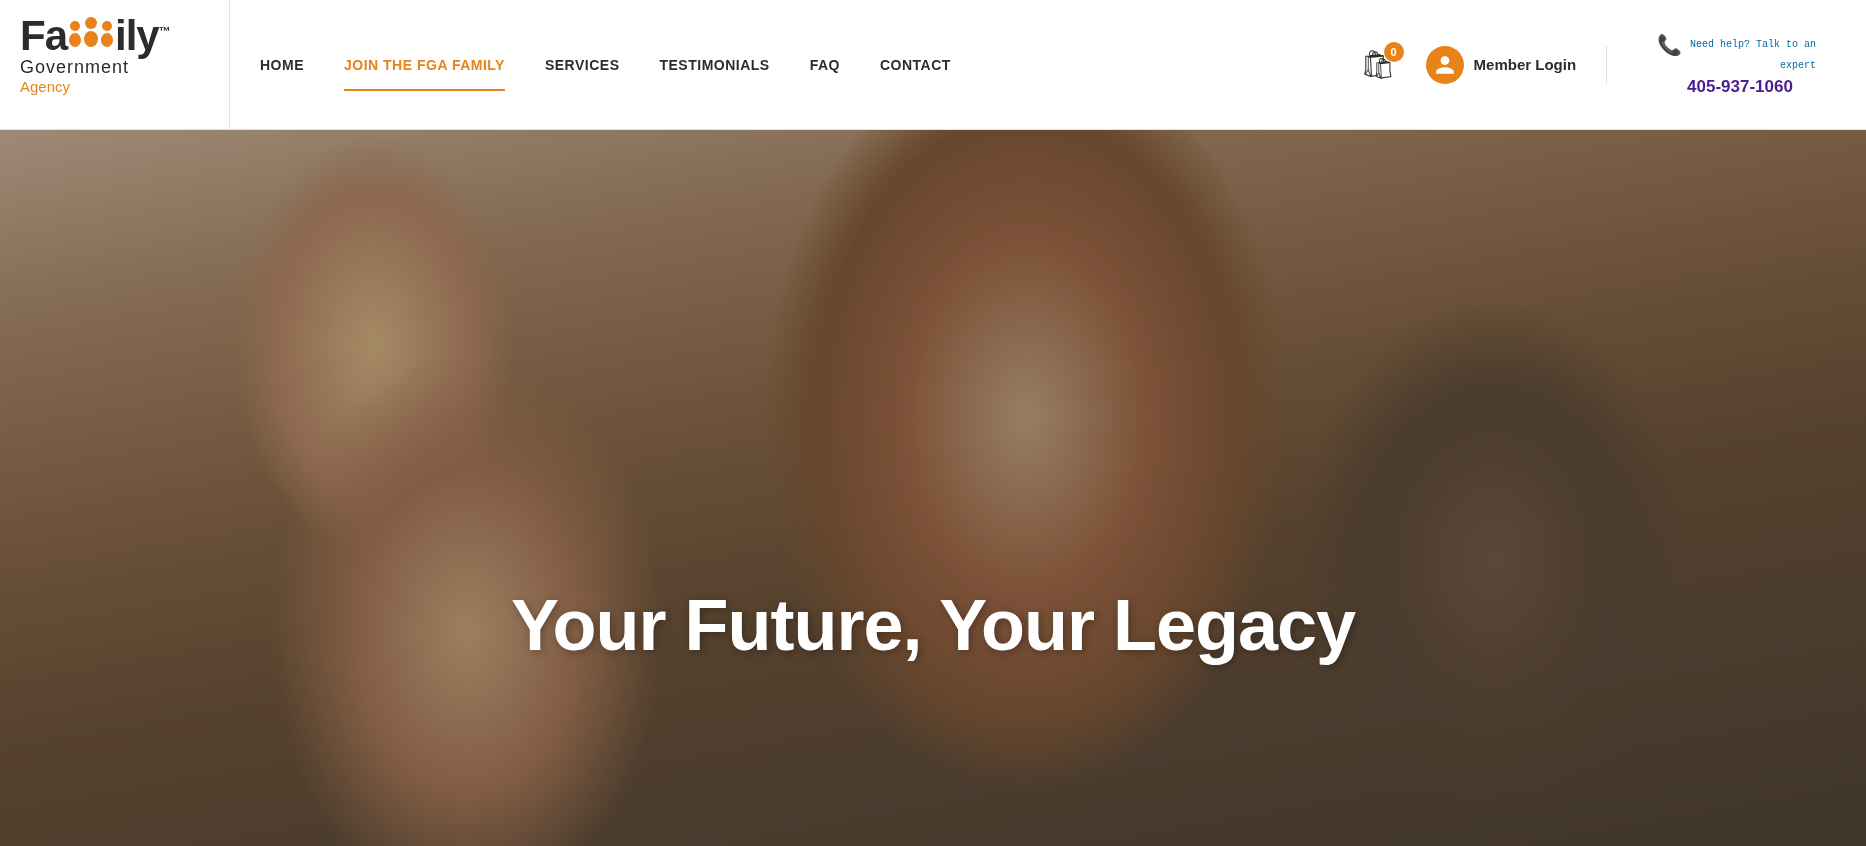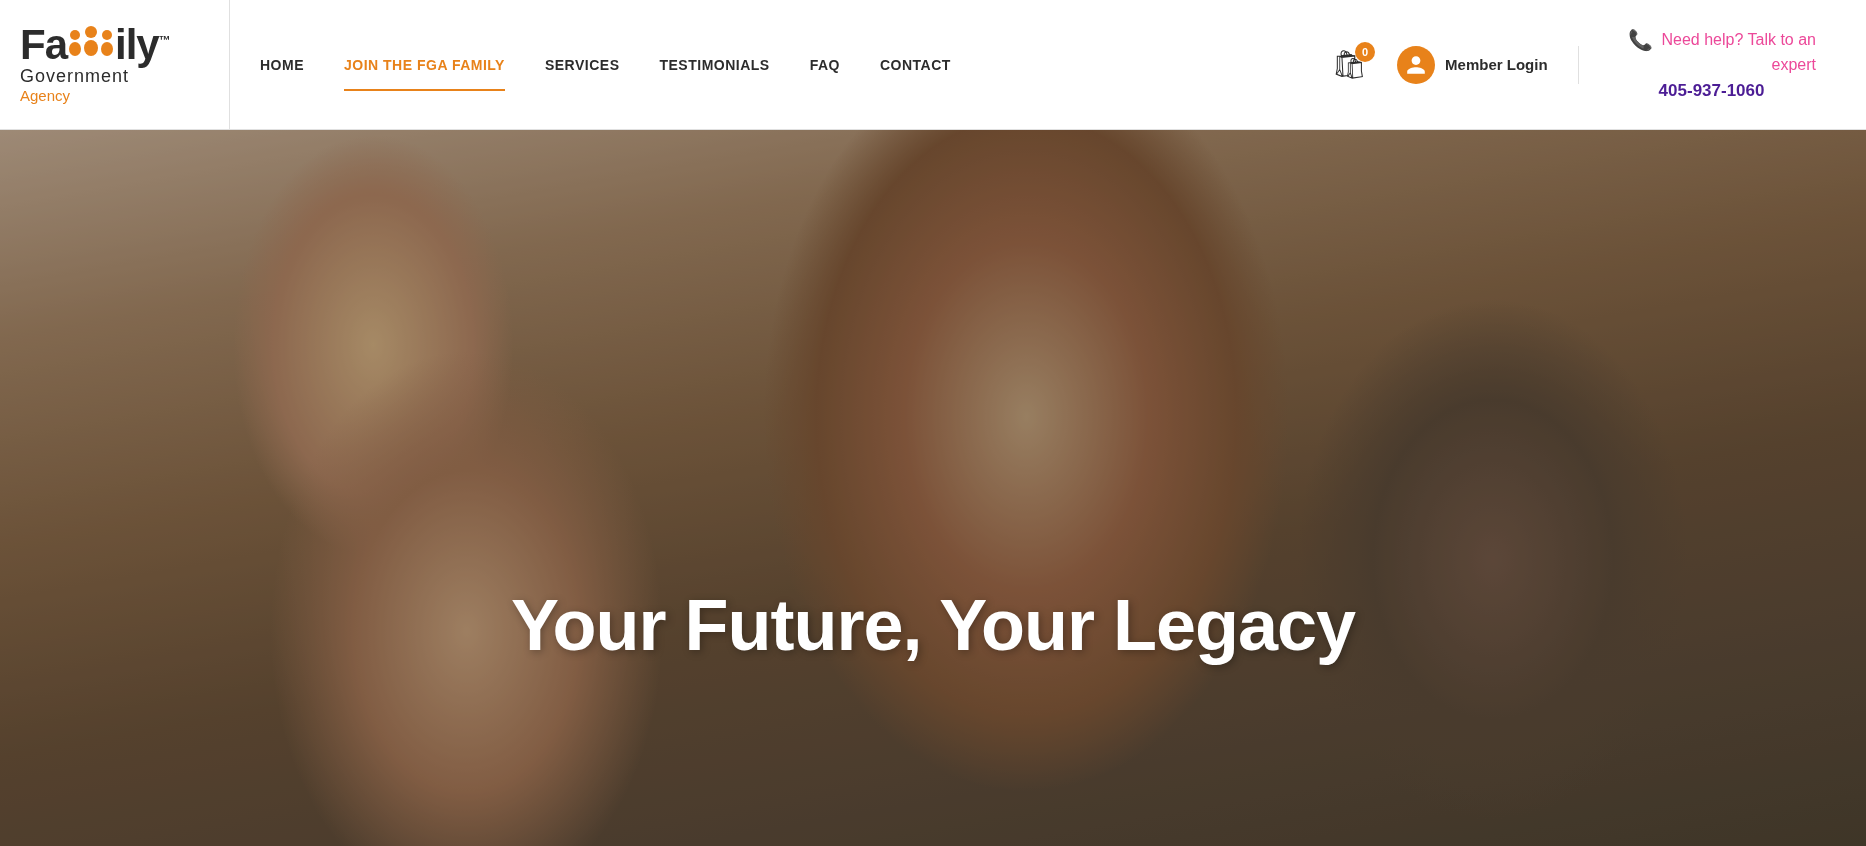--- a/index.html
+++ b/index.html
@@ -16,21 +16,21 @@
 
     .logo-area {
       width: 230px;
       min-width: 230px;
       padding: 15px 20px;
       display: flex;
       flex-direction: column;
       align-items: flex-start;
       border-right: 1px solid #e0e0e0;
       height: 100%;
-      justify-content: center;
+      justify-content: flex-start;
     }
 
     .logo-text {
       font-size: 42px;
       font-weight: 700;
       color: #2c2c2c;
       line-height: 1;
       letter-spacing: -1px;
     }
     .logo-text .fa {
@@ -151,22 +151,23 @@
     .help-top-line {
       display: flex;
       align-items: center;
       gap: 8px;
     }
     .phone-icon {
       color: #e8821a;
       font-size: 20px;
     }
     .help-text {
-      font-size: 16px;
-      color: #ec4899;
+      font-size: 10px;
+      color: #0369a1;
+      font-family: Liberation Mono, monospace;
     }
     .help-phone {
       font-size: 17px;
       font-weight: 700;
       color: #4c1d95;
       margin-top: 2px;
     }
 
     
     .hero {

